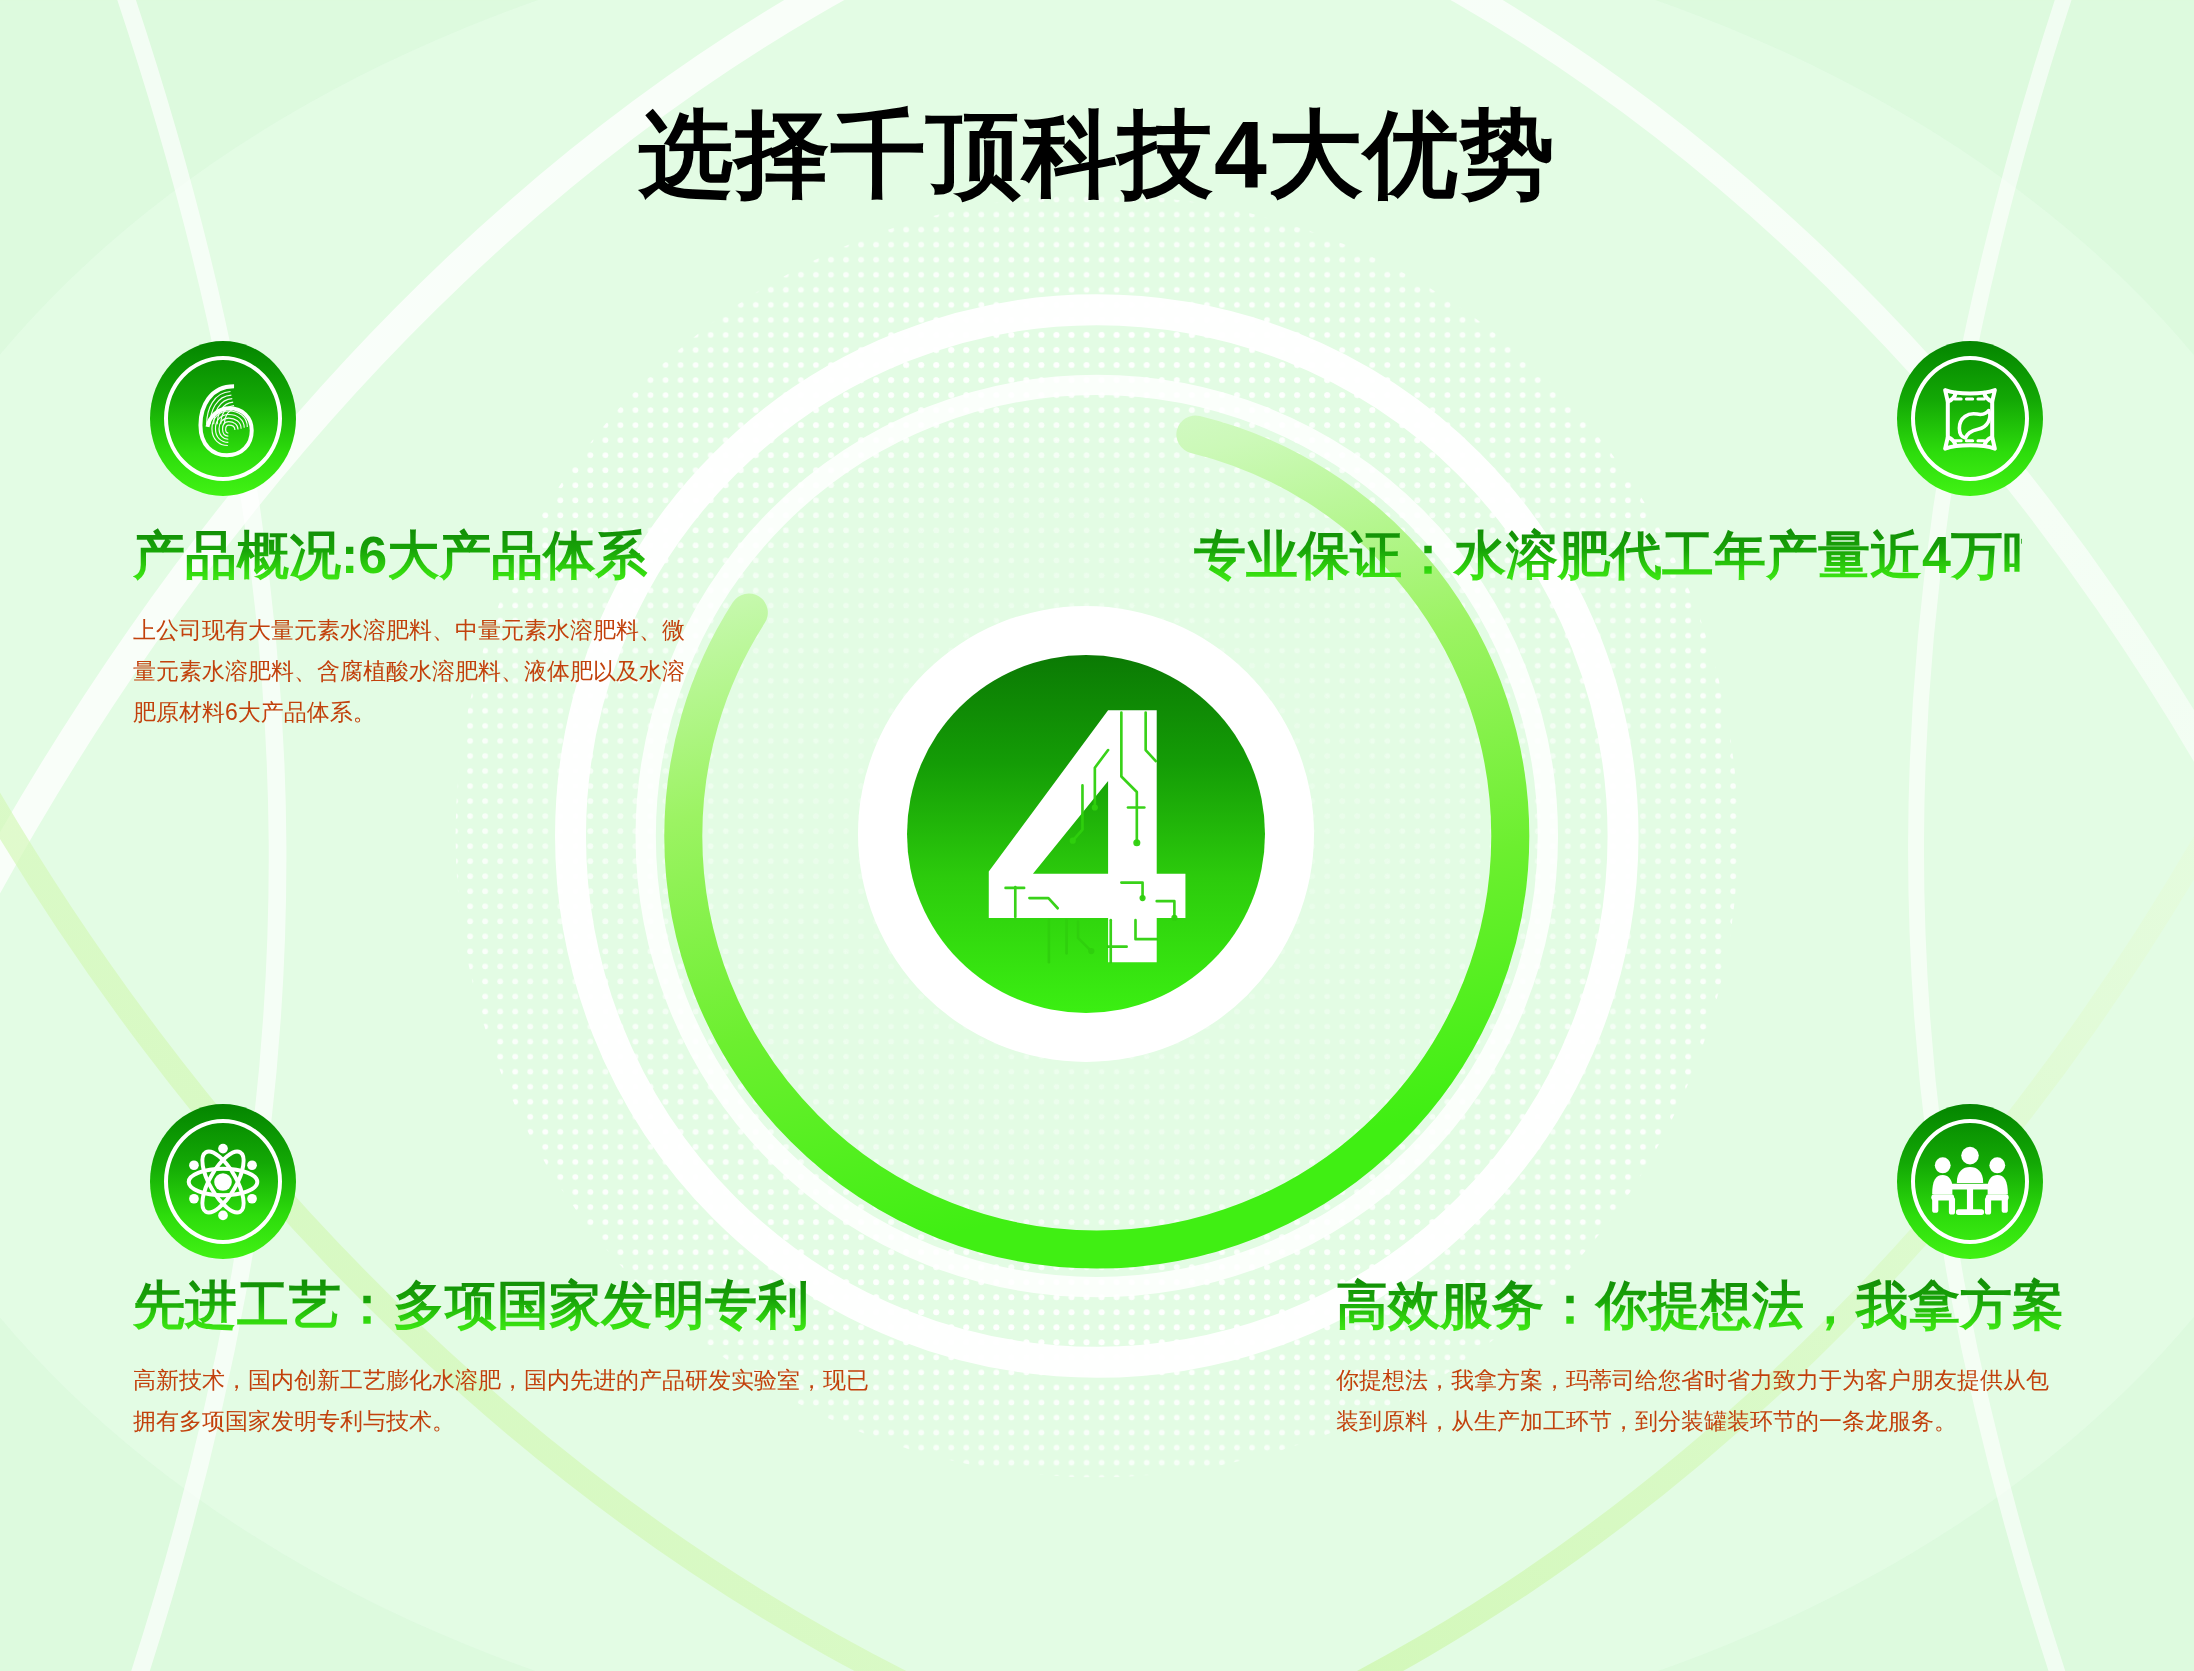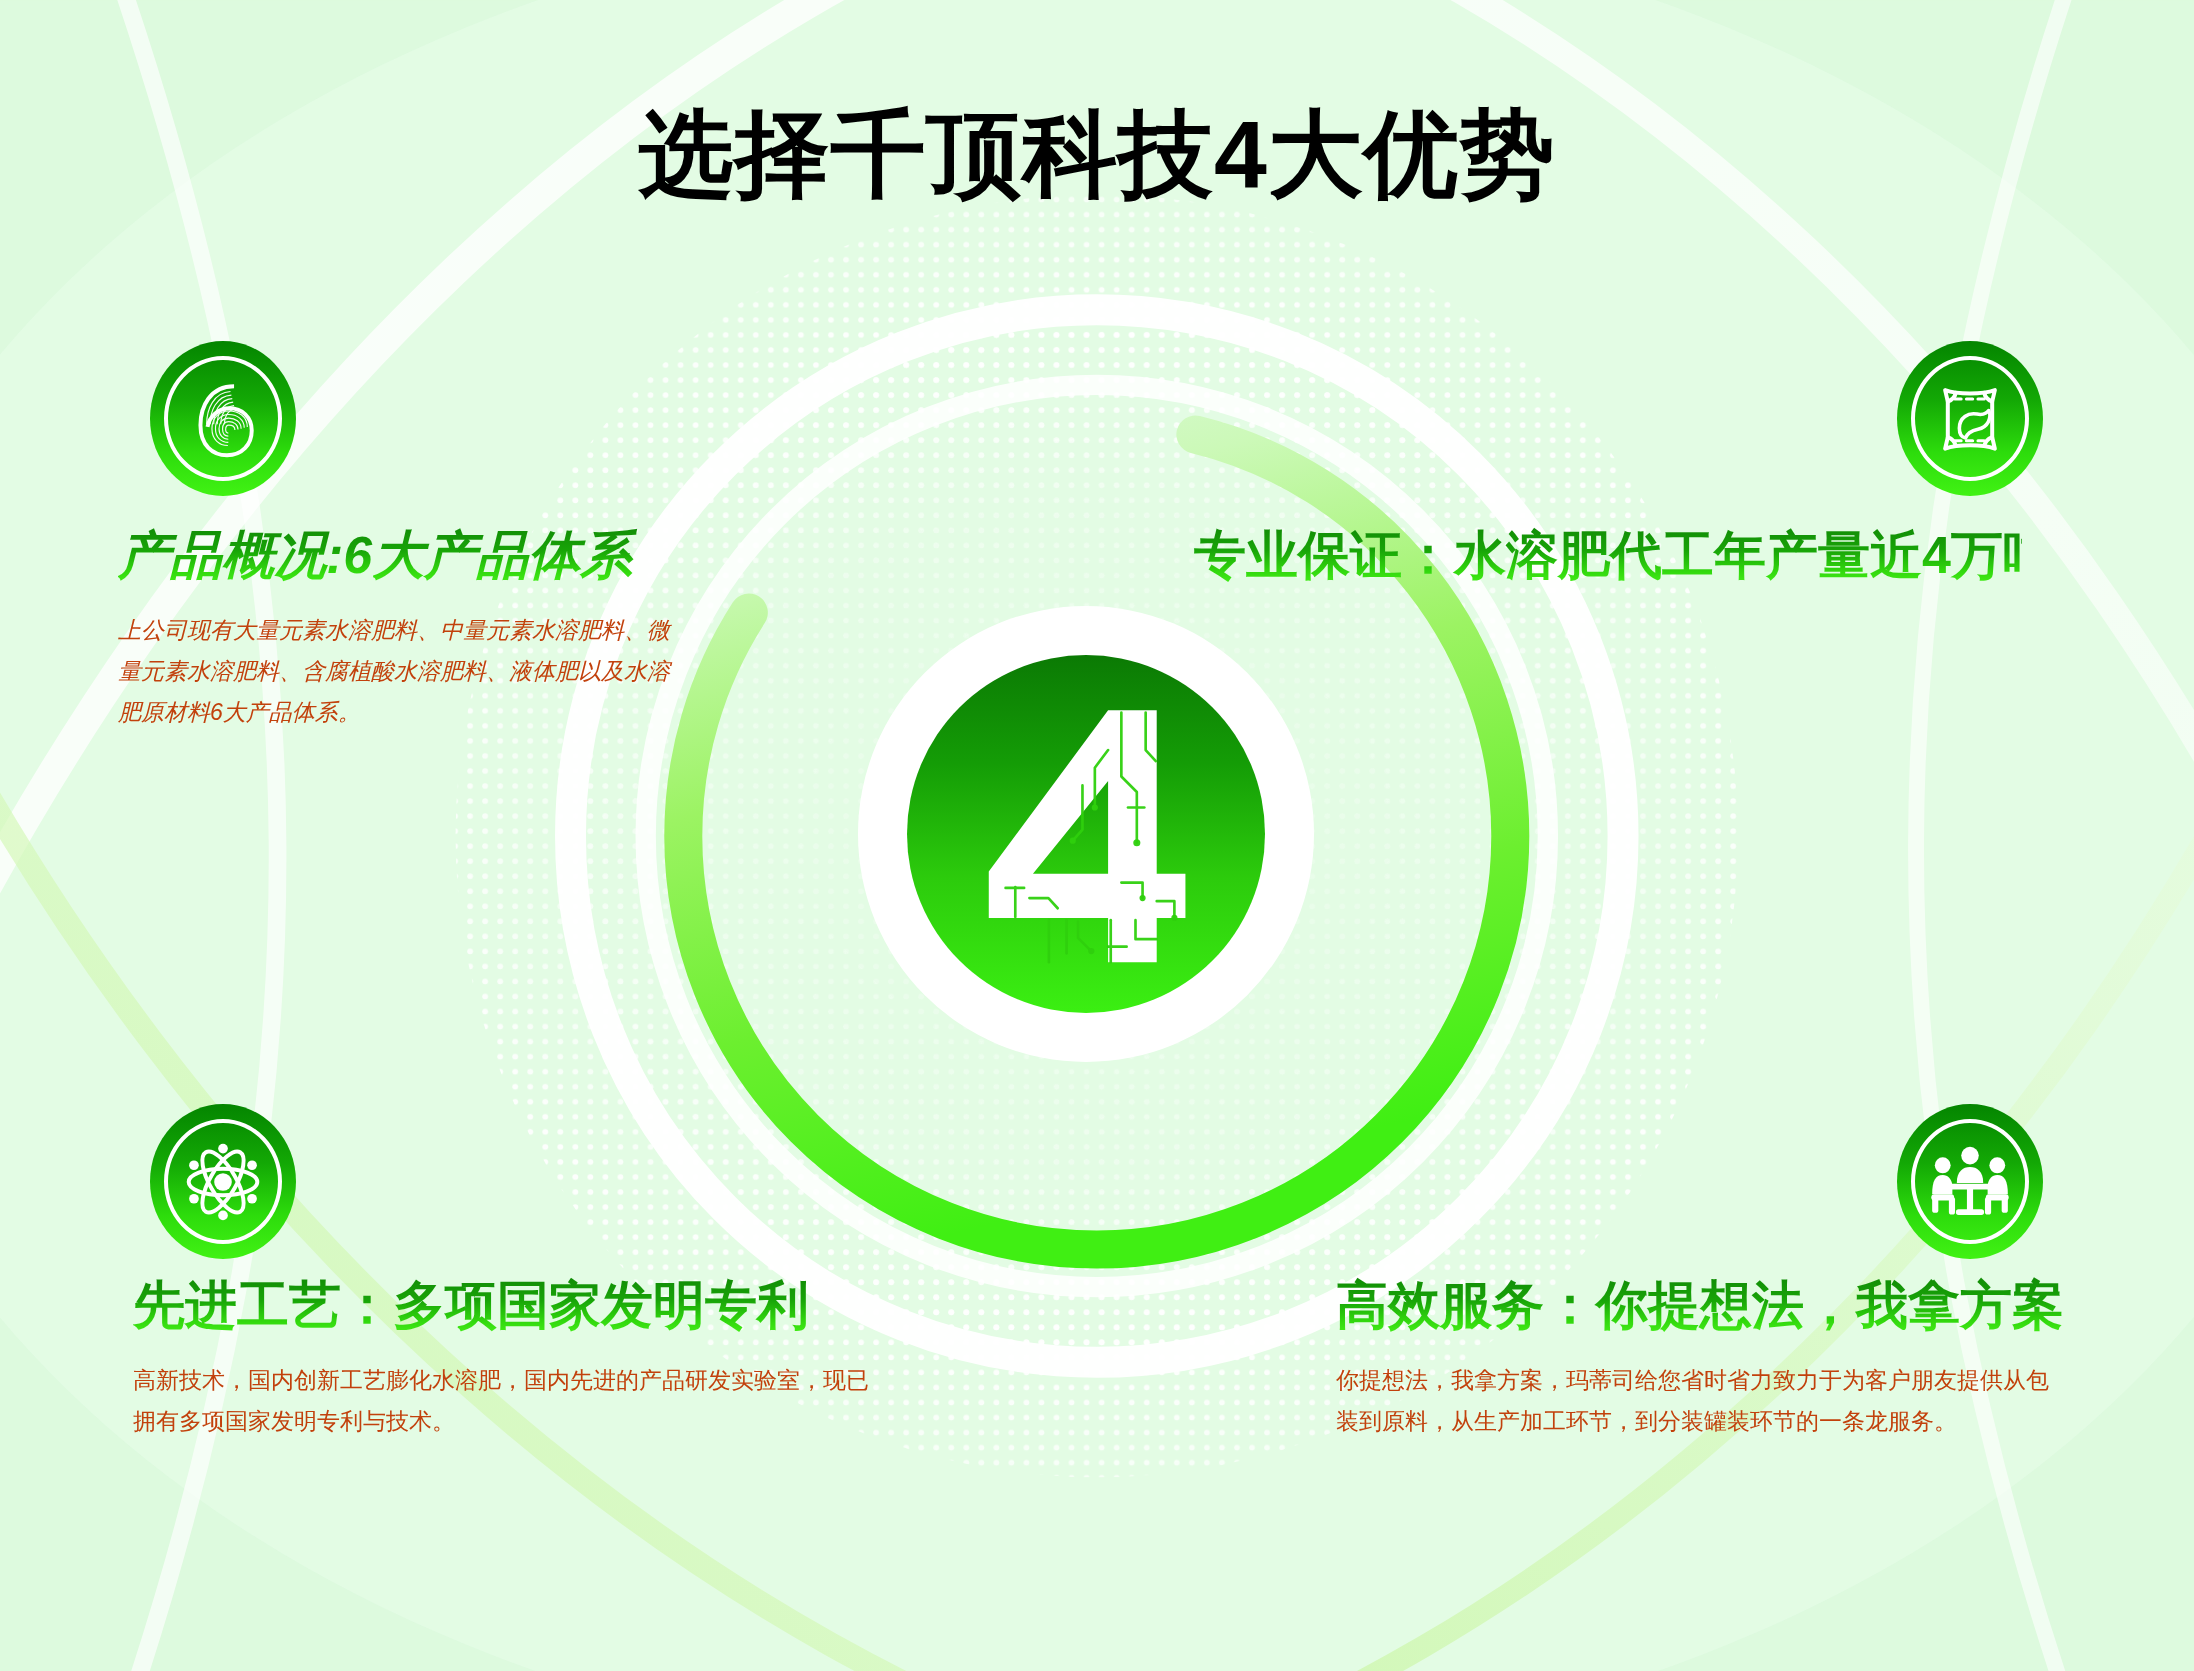--- a/index.html
+++ b/index.html
@@ -62,21 +62,21 @@
   }
   .feature .f-body{
     font-size:23px;
     line-height:1.78;
     color:#c2410c;
     margin:0;
   }
   .f-left{text-align:left;}
   .f-right{text-align:left;}
 
-  #feature-product   {left:118px; top:526px; width:557px;font-style:italic;}
+  #feature-product   {left:133px; top:526px; width:557px;}
   #feature-capacity  {left:1194px;top:526px; width:840px;}
   #feature-process   {left:133px; top:1276px; width:752px;}
   #feature-service   {left:1336px;top:1276px; width:734px;}
 
   #feature-capacity .f-title{text-align:right;margin-right:12px;}
   #feature-capacity .f-body{width:513px;margin-left:327px;}
 
   
   .center-wrap{
     position:absolute;

